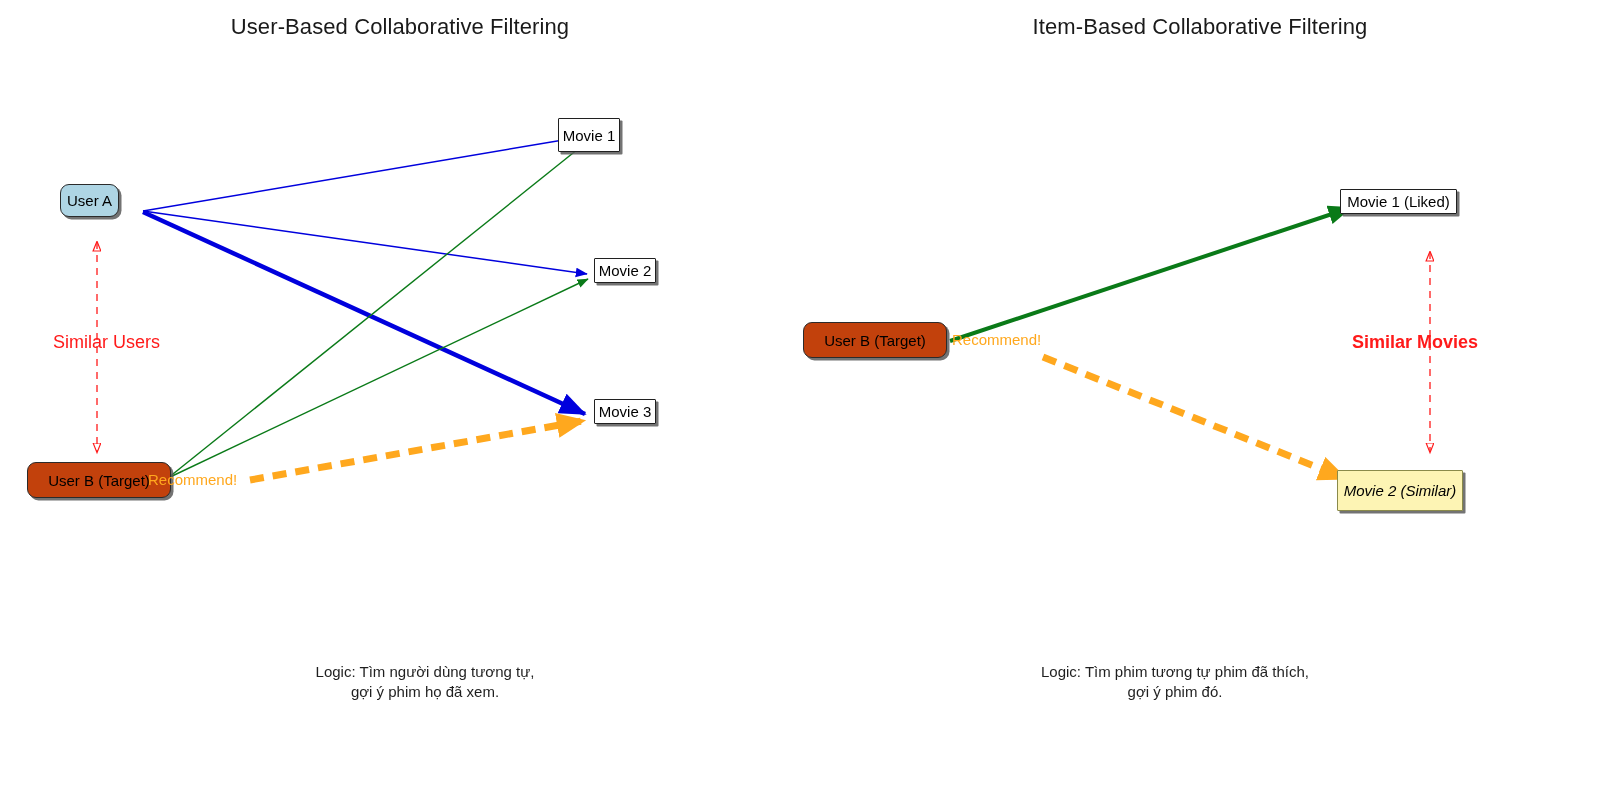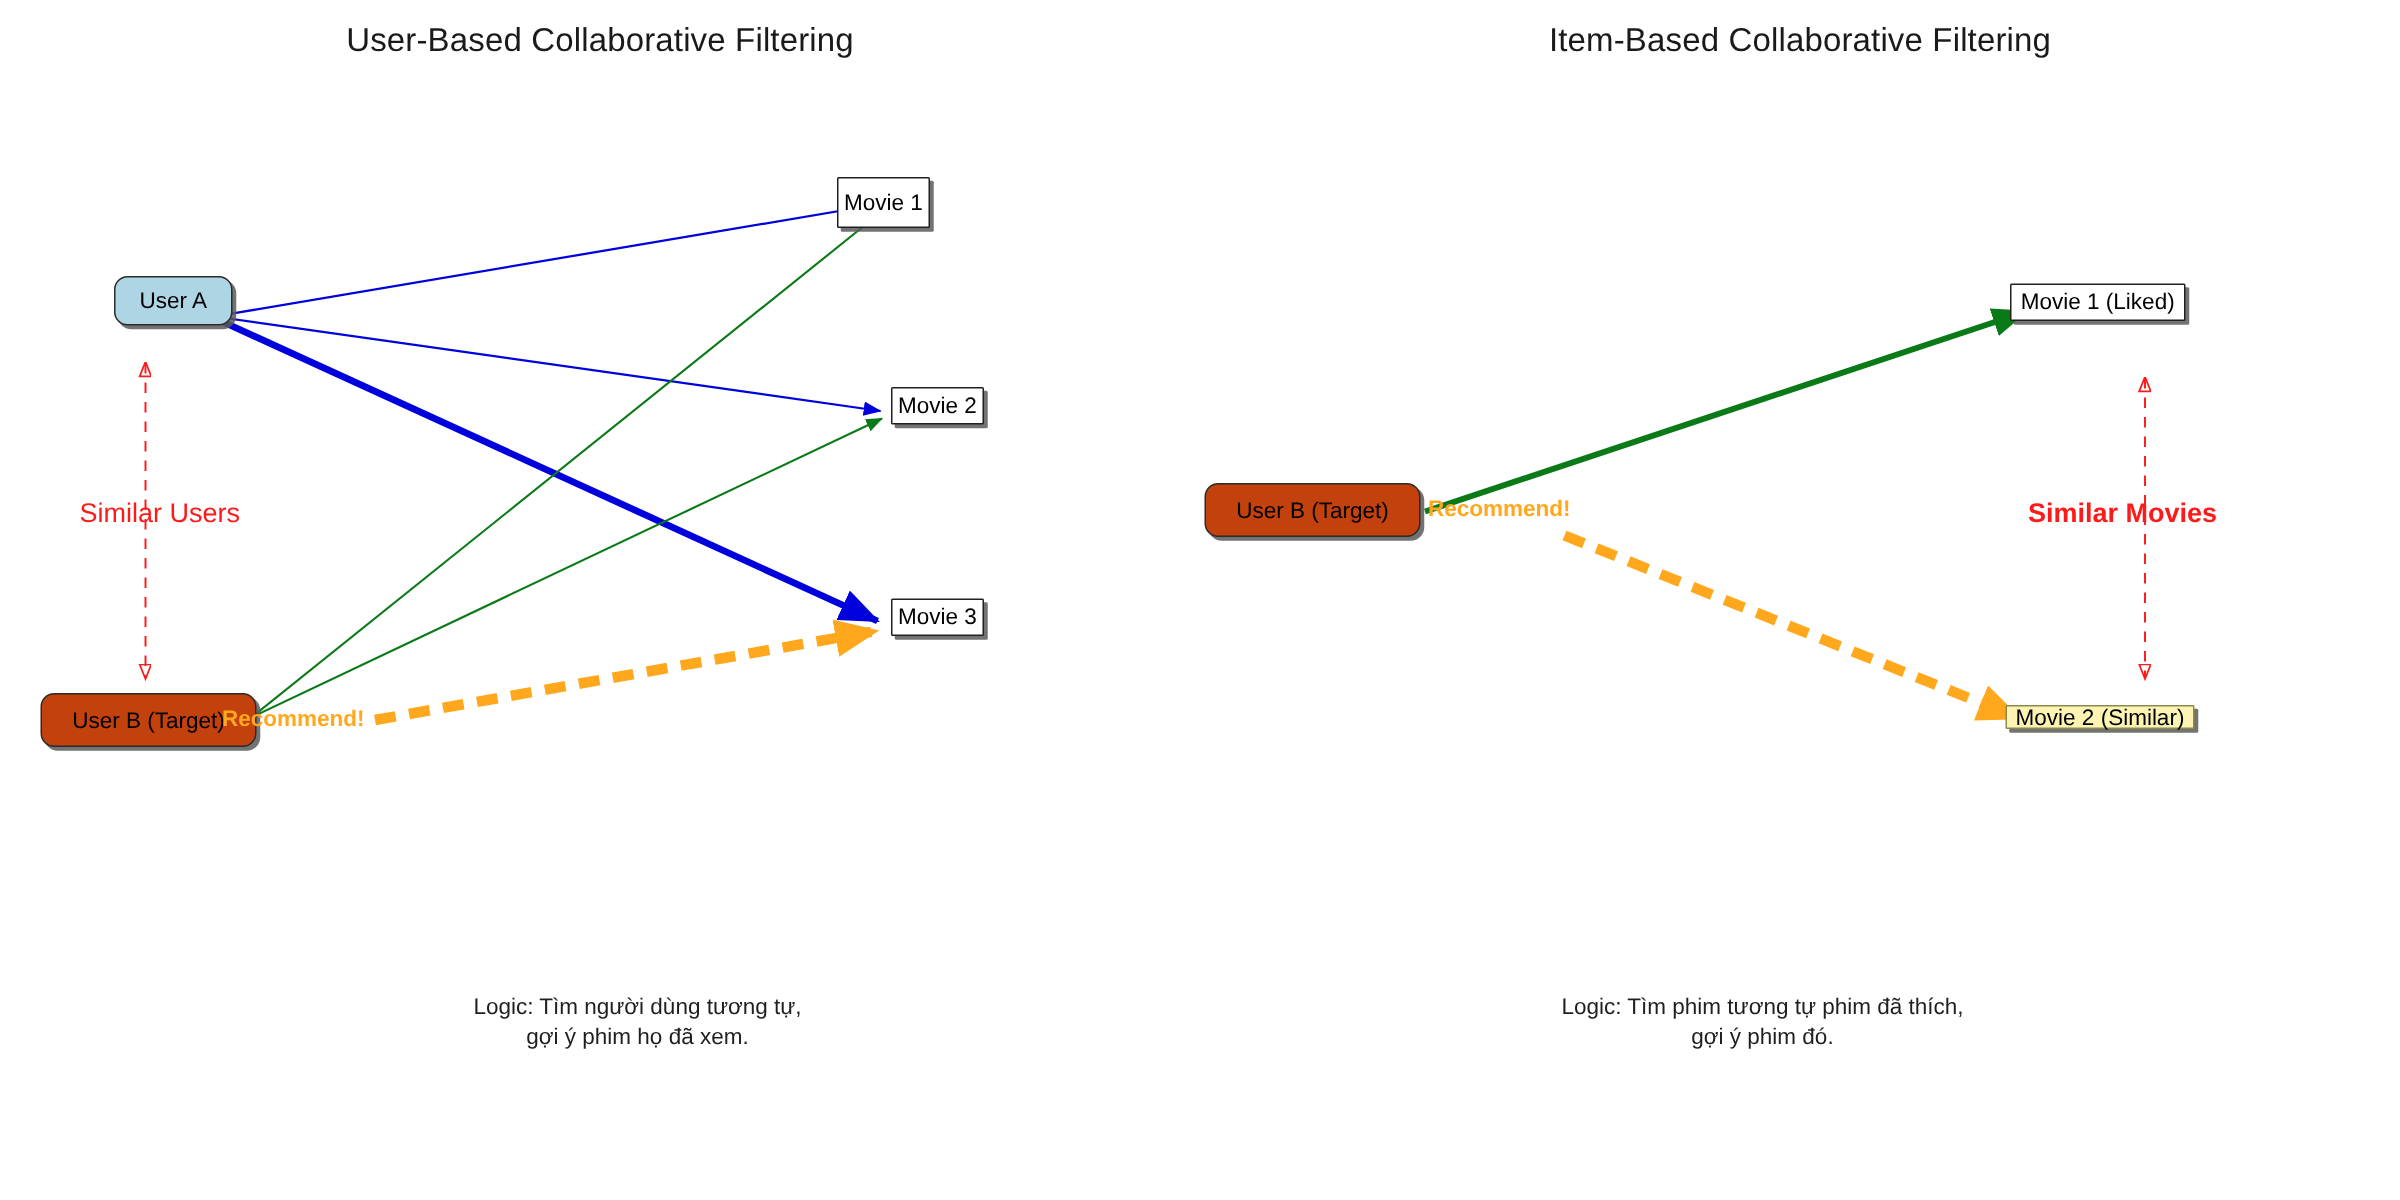--- a/index.html
+++ b/index.html
@@ -68,21 +68,21 @@
     background: #ffffff;
     border-radius: 1px;
   }
   .node.movie-similar { background: #fdf4b4; border-color: #8a8a4a; }
 
   .edge-label {
     position: absolute;
     font-size: 15px;
     white-space: nowrap;
   }
-  .edge-label.recommend { color: #ffa81e; font-weight: bold; }
+  .edge-label.recommend { color: #ffa81e; }
   .edge-label.similar { color: #ff1a1a; font-size: 18px; }
 </style>
 </head>
 <body>
 
 <div id="canvas">
 
   <div class="panel-title" id="title-left">User-Based Collaborative Filtering</div>
   <div class="panel-title" id="title-right">Item-Based Collaborative Filtering</div>
 
@@ -126,39 +126,39 @@
 
     <line x1="97" y1="242" x2="97" y2="452" stroke="#ff1a1a" stroke-width="1.3" stroke-dasharray="7,6" marker-start="url(#ah-red-start)" marker-end="url(#ah-red-end)"></line>
 
     <line x1="950" y1="341" x2="1350" y2="208" stroke="#0a7a18" stroke-width="4" marker-end="url(#ah-green-thick)"></line>
 
     <line x1="1043" y1="357" x2="1344" y2="478" stroke="#ffa81e" stroke-width="7" stroke-dasharray="14,9" stroke-linecap="butt" marker-end="url(#ah-orange)"></line>
 
     <line x1="1430" y1="252" x2="1430" y2="452" stroke="#ff1a1a" stroke-width="1.3" stroke-dasharray="7,6" marker-start="url(#ah-red-start)" marker-end="url(#ah-red-end)"></line>
   </svg>
 
-  <div class="node user user-a" style="left:76px; top:184px; width:79px; height:33px;">User A</div>
+  <div class="node user user-a" style="left:60px; top:184px; width:59px; height:33px;">User A</div>
 
   <div class="node user user-b" style="left:27px; top:462px; width:144px; height:36px;">User B (Target)</div>
 
   <div class="node movie" style="left:558px; top:118px; width:62px; height:34px;">Movie 1</div>
 
   <div class="node movie" style="left:594px; top:258px; width:62px; height:25px;">Movie 2</div>
 
   <div class="node movie" style="left:594px; top:399px; width:62px; height:25px;">Movie 3</div>
 
   <div class="edge-label similar" style="left:53px; top:332px;">Similar Users</div>
 
   <div class="edge-label recommend" style="left:148px; top:471px;">Recommend!</div>
 
   <div class="node user user-b" style="left:803px; top:322px; width:144px; height:36px;">User B (Target)</div>
 
   <div class="node movie" style="left:1340px; top:189px; width:117px; height:25px;">Movie 1 (Liked)</div>
 
-  <div class="node movie movie-similar" style="left:1337px; top:470px; width:126px; height:16px;">Movie 2 (Similar)</div>
+  <div class="node movie movie-similar" style="left:1337px; top:470px; width:126px; height:41px;font-style:italic;">Movie 2 (Similar)</div>
 
   <div class="edge-label similar" style="left:1352px; top:332px;font-weight:bold;">Similar Movies</div>
 
   <div class="edge-label recommend" style="left:952px; top:331px;">Recommend!</div>
 
   <div class="caption" id="caption-left">Logic: Tìm người dùng tương tự,
 gợi ý phim họ đã xem.</div>
   <div class="caption" id="caption-right">Logic: Tìm phim tương tự phim đã thích,
 gợi ý phim đó.</div>
 

